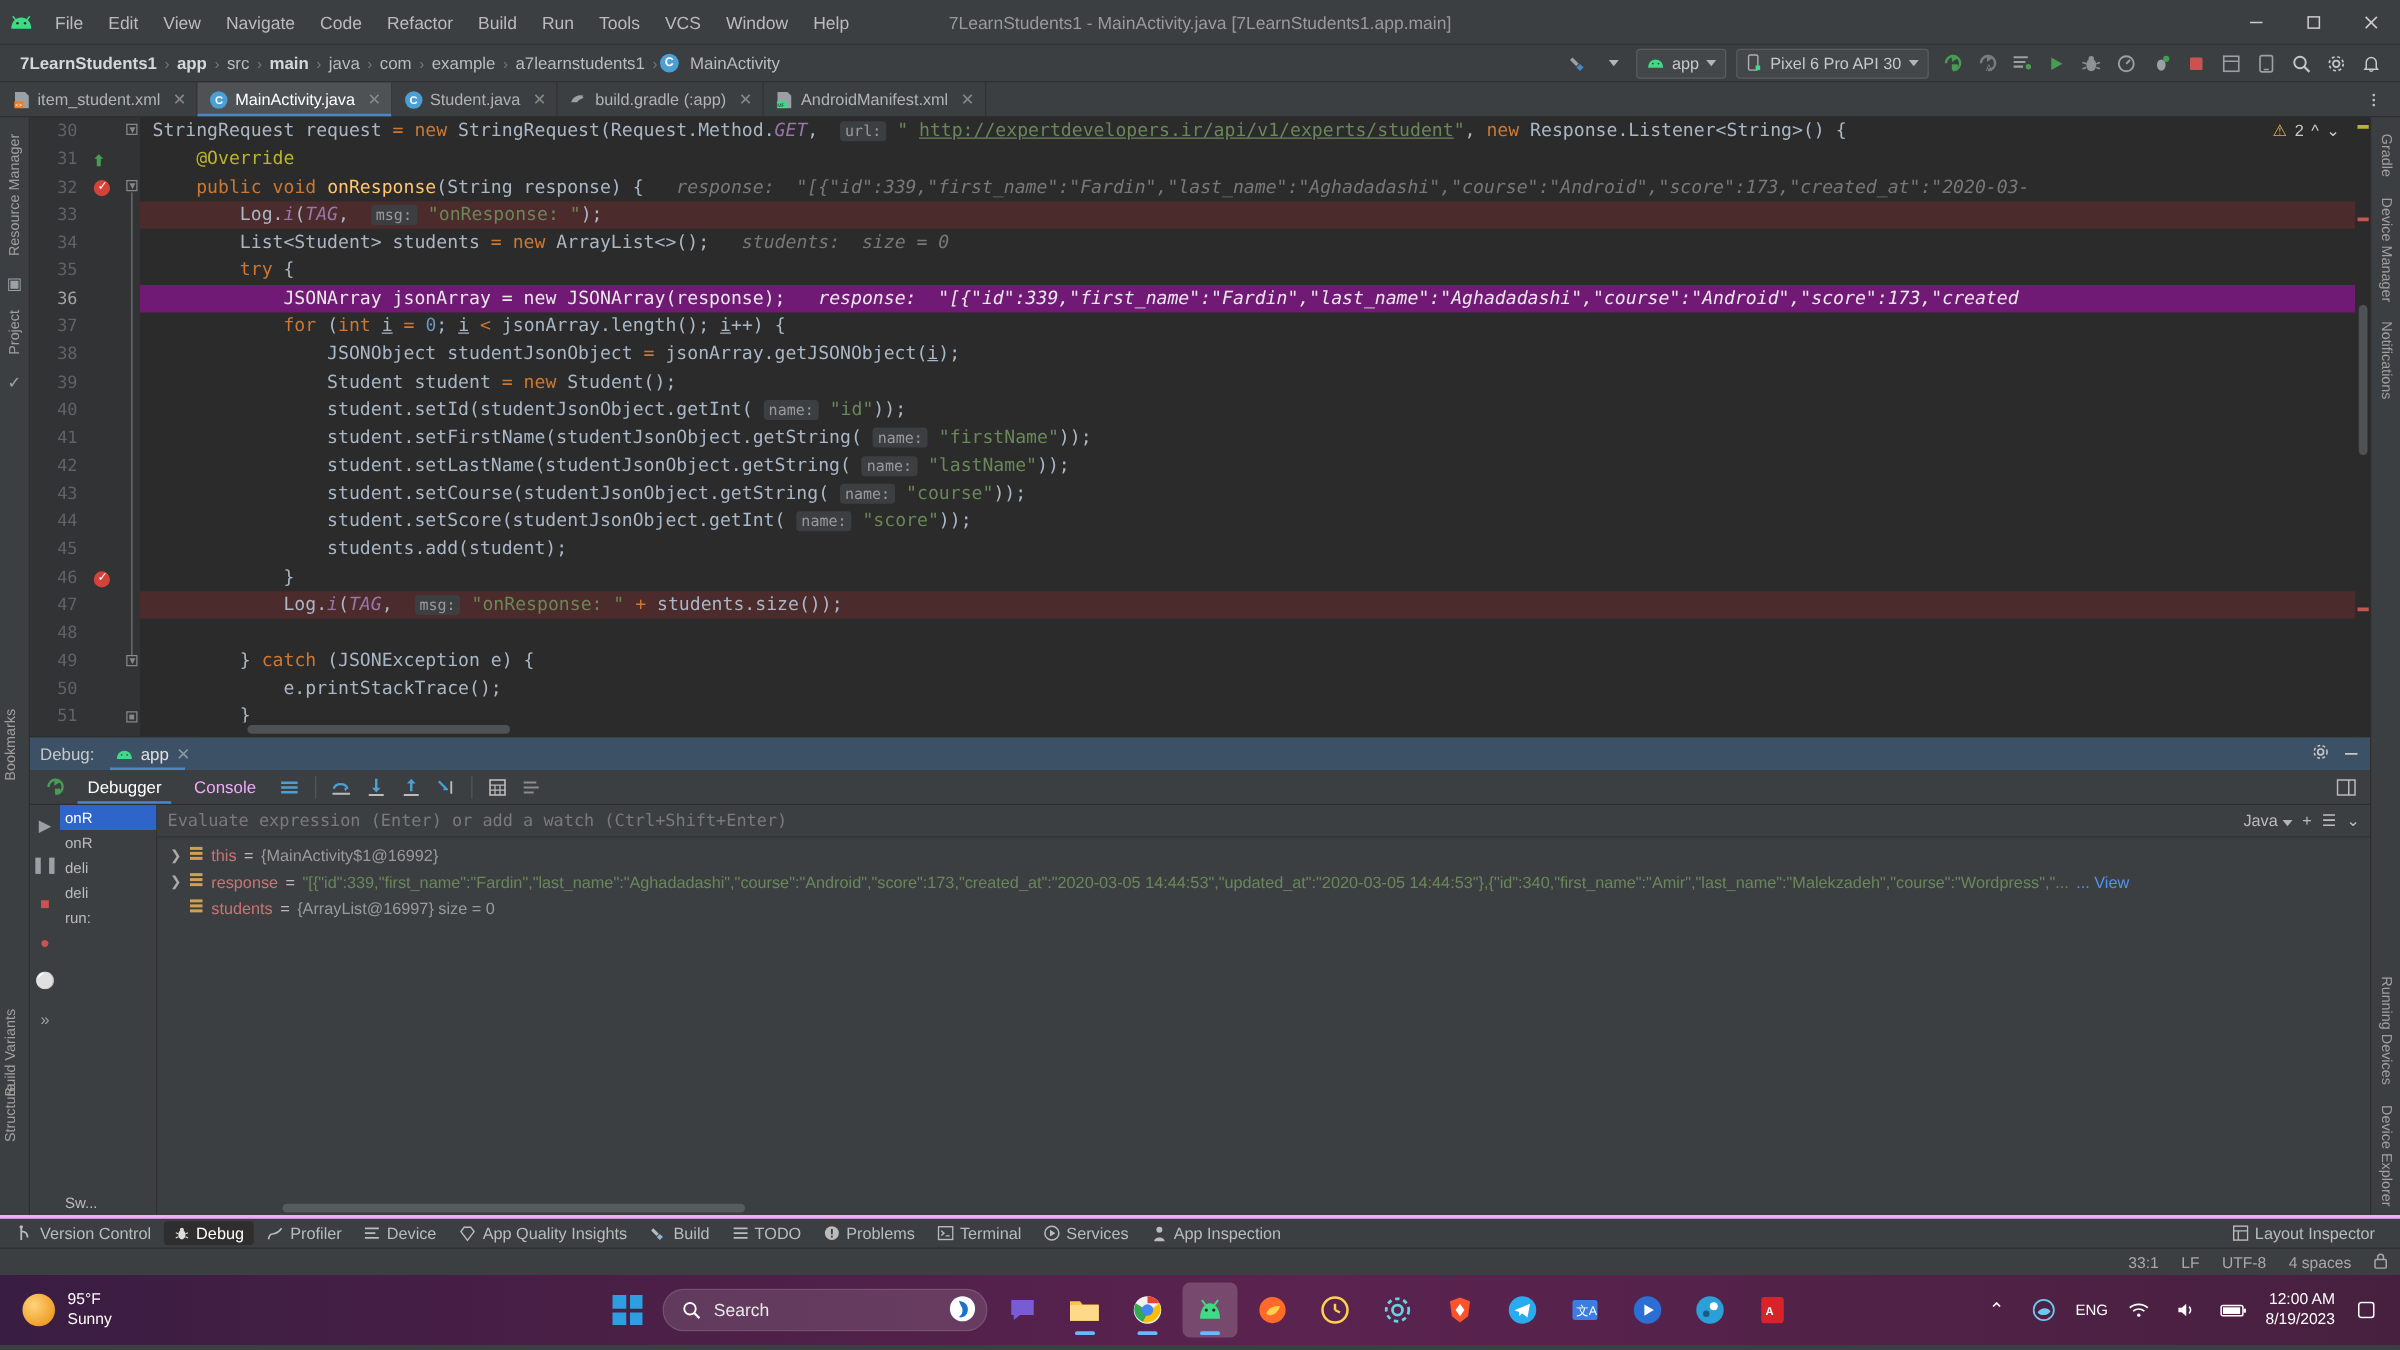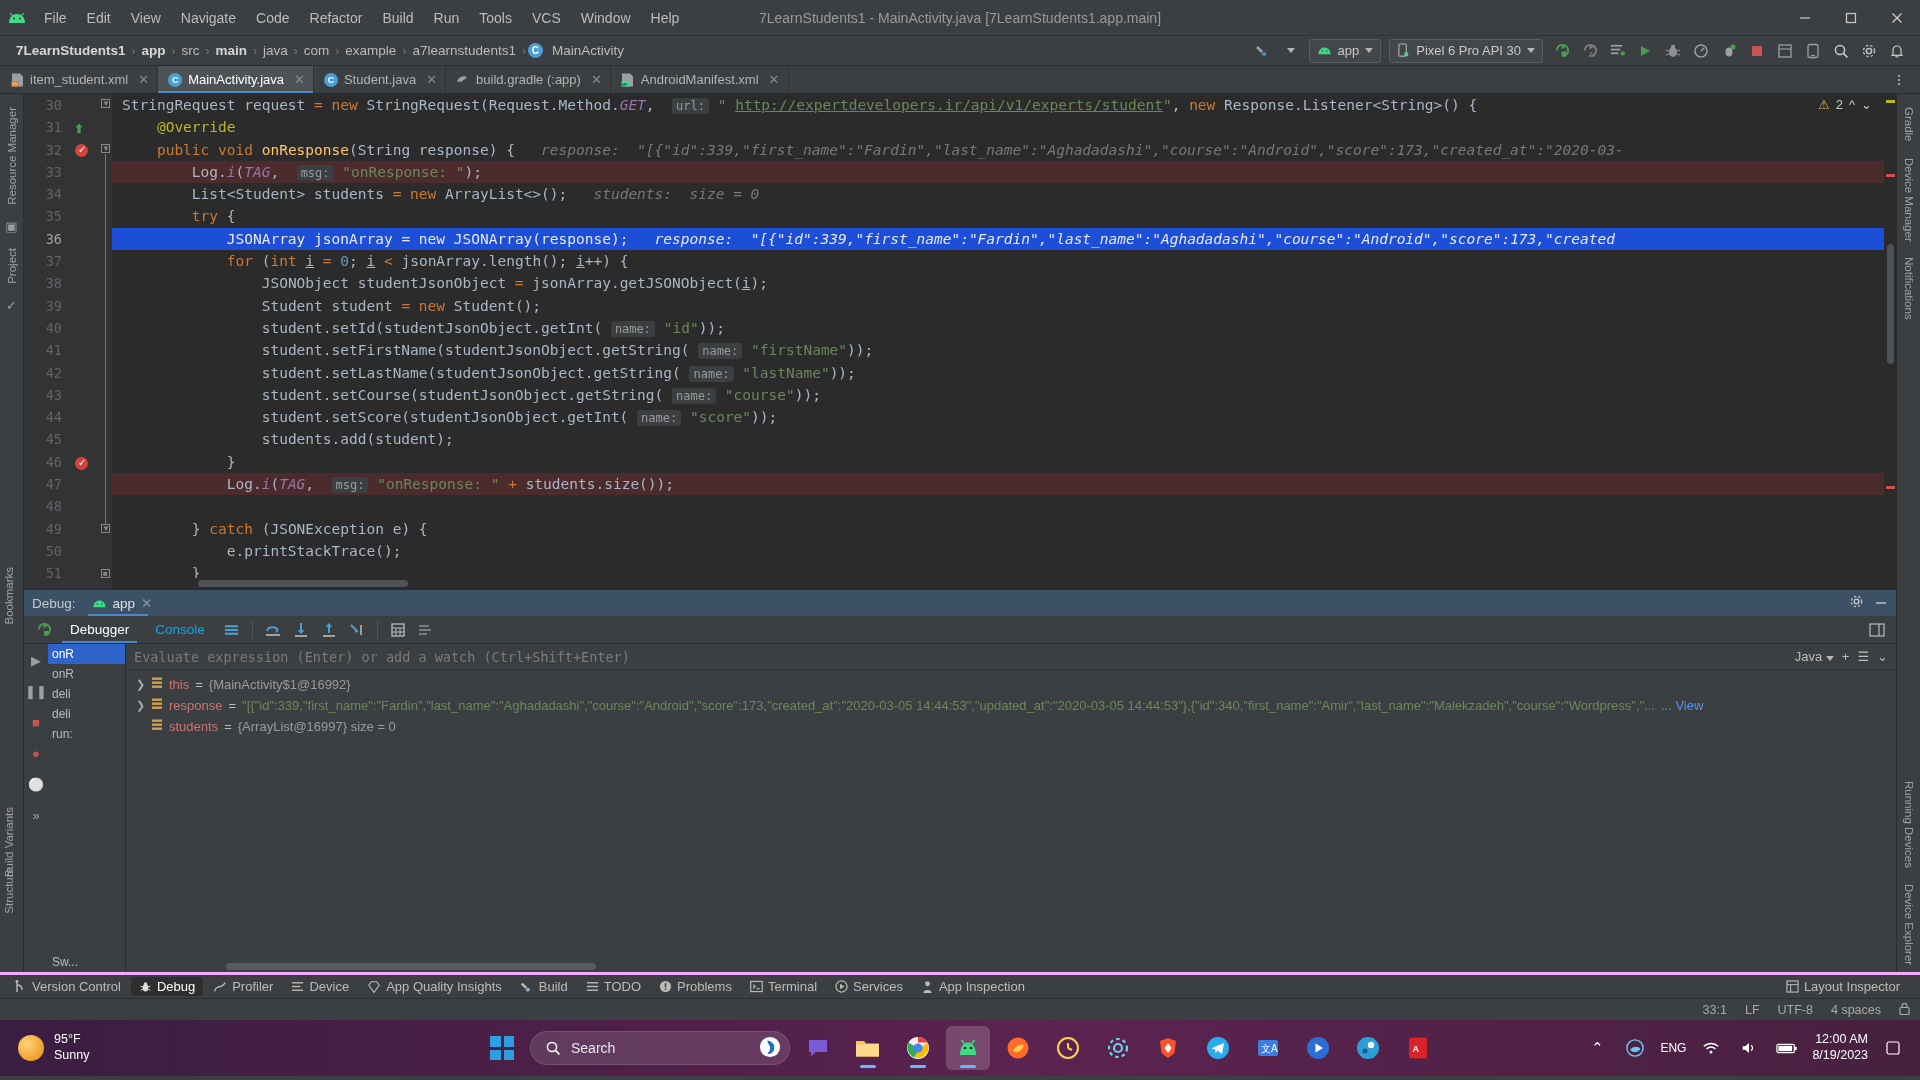--- a/index.html
+++ b/index.html
@@ -103,21 +103,21 @@
     width: 46px; text-align: right; padding-right: 8px;
     color: #606366; font-family: "DejaVu Sans Mono", monospace; font-size: 13.5px;
     background: #313335; padding-top: 0;
   }
   .gmarks { width: 28px; background:#313335; position:relative; }
   .folds { width: 14px; background:#313335; position:relative; }
   .code-area { flex:1; position: relative; overflow: hidden; background:#2b2b2b; }
   .code-lines { font-family: "DejaVu Sans Mono", monospace; font-size: 14.5px; white-space: pre; }
   .ln { height: 22.3px; line-height: 22.3px; position: relative; padding-left: 10px; }
   .ln.hl-red { background: #4b2b2b; }
-  .ln.hl-blue { background: #1d4ed8; }
+  .ln.hl-blue { background: #701a75; }
   .ln.hl-blue * { color: #e8e8e8 !important; }
   .lnum { height:22.3px; line-height:22.3px; }
   .lnum.cur { color:#a4a3a3; }
 
   .kw { color: #cc7832; }
   .str { color: #6a8759; }
   .num { color: #6897bb; }
   .fn  { color: #ffc66d; }
   .stat{ color: #9876aa; font-style: italic; }
   .ident { color: #a9b7c6; }
@@ -169,21 +169,21 @@
   }
   .dtab.active::after { content:''; position:absolute;left:2px;right:10px;bottom:0;height:2px;background:#4a88c7;}
   .debug-head-right { margin-left:auto; display:flex; align-items:center; gap:10px; color:#c8c8c8;}
 
   .debug-toolbar {
     height: 28px; background: #3c3f41; display:flex; align-items:center; gap: 2px;
     padding-left: 6px; border-bottom: 1px solid #2e2e2e;
   }
   .dbtn { width:26px;height:24px;display:flex;align-items:center;justify-content:center;border-radius:3px;}
   .dsep { width:1px;height:18px;background:#555; margin:0 5px;}
-  .dtab2 { padding: 3px 12px; font-size:13.5px; color:#0ea5e9; position:relative; }
+  .dtab2 { padding: 3px 12px; font-size:13.5px; color:#f0abfc; position:relative; }
   .dtab2.active { color:#ffffff; }
   .dtab2.active::after{content:'';position:absolute;left:4px;right:4px;bottom:-3px;height:2px;background:#4a88c7;}
 
   .debug-body { flex:1; display:flex; min-height:0; }
   .frames-col {
     width: 78px; background:#3c3f41; display:flex; flex-direction:column; border-right:1px solid #2e2e2e;
   }
   .frames-toolcol { width:24px; background:#3c3f41; display:flex; flex-direction:column; align-items:center; padding-top:4px; gap:6px;}
   .fr-item { font-size:12px; color:#bbb; padding:2px 4px; white-space:nowrap; overflow:hidden; height:20px; line-height:16px;}
   .fr-item.sel { background:#2f65ca; color:#fff; }

